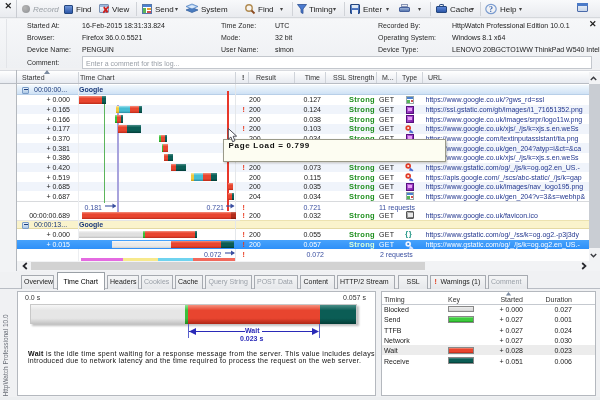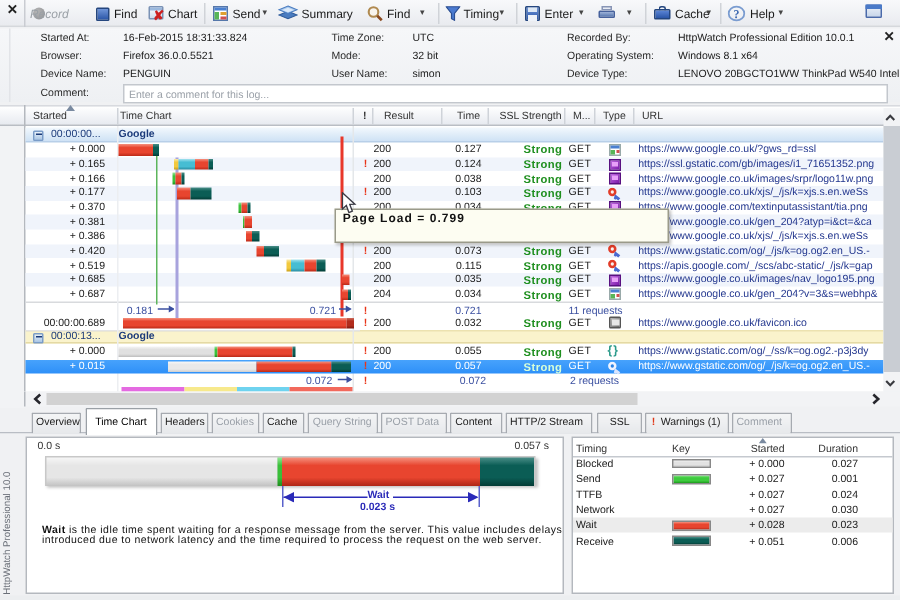--- a/index.html
+++ b/index.html
@@ -3,41 +3,41 @@
 html,body{margin:0;padding:0;}
 *{box-sizing:border-box;}
 body{font-family:"Liberation Sans",sans-serif;-webkit-font-smoothing:antialiased;}
 .app{position:relative;width:600px;height:400px;background:#f0f1f3;overflow:hidden;font-family:"Liberation Sans",sans-serif;}
 </style></head><body>
 <div class="app">
 <div style="position:absolute;left:0px;top:0px;width:600px;height:18px;background:linear-gradient(#f8f9fb,#e9ebef);border-bottom:1px solid #d5d8dc;"></div>
 <div style="position:absolute;left:4.5px;top:1px;font-size:9px;line-height:11px;color:#222;white-space:nowrap;font-weight:bold;">✕</div>
 <div style="position:absolute;left:16.3px;top:0px;width:1.2px;height:18px;background:#c9ccd2;"></div>
 <div style="position:absolute;left:22px;top:5px;width:8px;height:8px;border-radius:50%;background:radial-gradient(circle at 35% 35%,#b5b5b5,#8e9094);"></div>
-<div style="position:absolute;left:20px;top:5px;font-size:8px;line-height:10px;color:#9aa0a6;white-space:nowrap;font-style:italic;">Record</div>
+<div style="position:absolute;left:33px;top:5px;font-size:8px;line-height:10px;color:#9aa0a6;white-space:nowrap;font-style:italic;">Record</div>
 <div style="position:absolute;left:64px;top:5px;width:9px;height:9px;background:linear-gradient(#6f95d8,#2b56a8);border:1px solid #24467e;border-radius:1px;"></div>
 <div style="position:absolute;left:76px;top:5px;font-size:8px;line-height:10px;color:#1a1a1a;white-space:nowrap;">Find</div>
 <div style="position:absolute;left:99px;top:4px;width:10px;height:9px;background:linear-gradient(#fdfdfd,#cfdcEC);border:1px solid #7a92b5;border-radius:1px;"></div>
 <div style="position:absolute;left:100px;top:5px;width:8px;height:2px;background:#9ab8dd;"></div>
 <div style="position:absolute;left:102px;top:4.5px;font-size:9px;line-height:11px;color:#cc1f1f;white-space:nowrap;font-weight:bold;">✘</div>
-<div style="position:absolute;left:112px;top:5px;font-size:8px;line-height:10px;color:#1a1a1a;white-space:nowrap;">Chart</div>
+<div style="position:absolute;left:112px;top:5px;font-size:8px;line-height:10px;color:#1a1a1a;white-space:nowrap;">View</div>
 <div style="position:absolute;left:136px;top:2px;width:1px;height:14px;background:#d0d3d8;"></div>
 <div style="position:absolute;left:142px;top:4px;width:10px;height:10px;background:#fff;border:1px solid #5577aa;"></div>
 <div style="position:absolute;left:143px;top:5px;width:8px;height:2px;background:#4a80d0;"></div>
 <div style="position:absolute;left:143px;top:8px;width:3px;height:5px;background:#58b558;"></div>
 <div style="position:absolute;left:147px;top:8px;width:4px;height:2px;background:#e0a030;"></div>
 <div style="position:absolute;left:147px;top:11px;width:4px;height:2px;background:#d05050;"></div>
 <div style="position:absolute;left:155px;top:5px;font-size:8px;line-height:10px;color:#1a1a1a;white-space:nowrap;">Send</div>
 <div style="position:absolute;left:175px;top:5px;font-size:6px;line-height:8px;color:#444;white-space:nowrap;">▾</div>
 <svg style="position:absolute;left:185px;top:3px;" width="14" height="12" viewBox="0 0 14 12">
       <path d="M7 4.5 L13 7 L7 9.5 L1 7 Z" fill="#4a7cc0" stroke="#2e5a9a" stroke-width="0.7"></path>
       <path d="M7 1 L13 3.5 L7 6 L1 3.5 Z" fill="#a8c8ec" stroke="#4a7cc0" stroke-width="0.7"></path>
       <path d="M7 2.2 L10.8 3.7 L7 5.2 L3.2 3.7 Z" fill="#dceafa"></path>
     </svg>
-<div style="position:absolute;left:201px;top:5px;font-size:8px;line-height:10px;color:#1a1a1a;white-space:nowrap;">Summary</div>
+<div style="position:absolute;left:201px;top:5px;font-size:8px;line-height:10px;color:#1a1a1a;white-space:nowrap;">System</div>
 <svg style="position:absolute;left:244px;top:3px;" width="12" height="12" viewBox="0 0 12 12">
       <circle cx="5" cy="5" r="3.2" fill="#f8f4ee" stroke="#b08a50" stroke-width="1.4"></circle>
       <line x1="7.5" y1="7.5" x2="10.5" y2="10.5" stroke="#8a4a20" stroke-width="1.8"></line>
     </svg>
 <div style="position:absolute;left:258px;top:5px;font-size:8px;line-height:10px;color:#1a1a1a;white-space:nowrap;">Find</div>
 <div style="position:absolute;left:280px;top:5px;font-size:6px;line-height:8px;color:#444;white-space:nowrap;">▾</div>
 <div style="position:absolute;left:292px;top:2px;width:1px;height:14px;background:#d0d3d8;"></div>
 <svg style="position:absolute;left:297px;top:4px;" width="10" height="10" viewBox="0 0 10 10">
       <path d="M0.5 0.5 H9.5 L6 5 V9.5 L4 8.5 V5 Z" fill="#4a7ad0" stroke="#2c4f92" stroke-width="0.8"></path>
     </svg>

